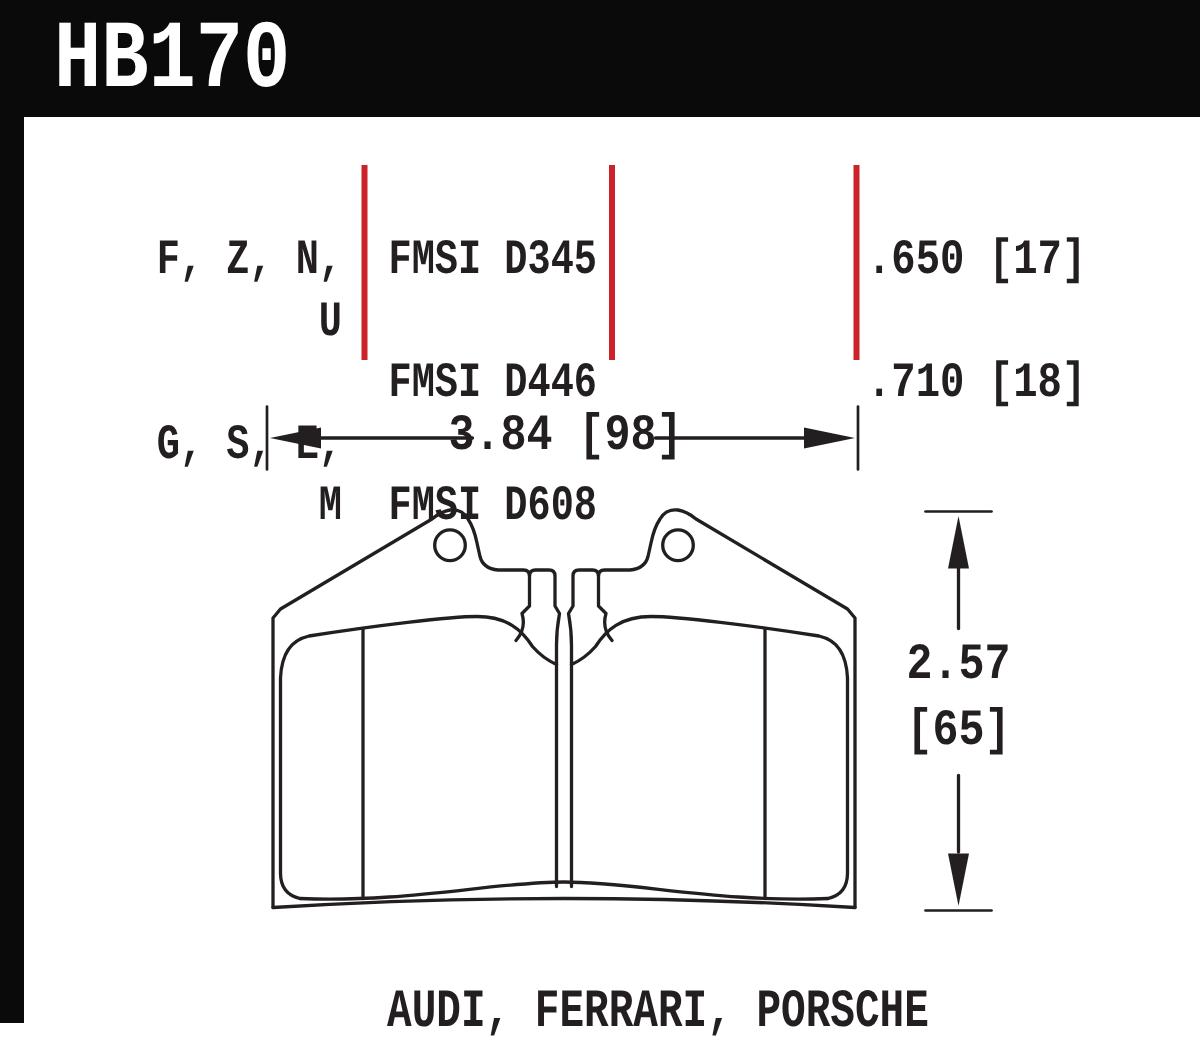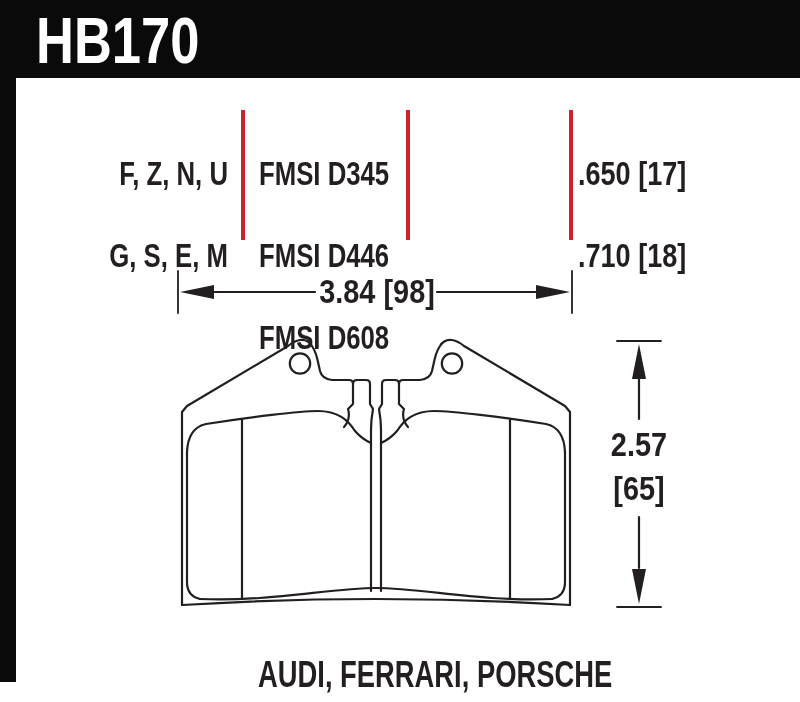--- a/index.html
+++ b/index.html
@@ -1,18 +1,18 @@
 <!DOCTYPE html>
 <html><head>
 <meta charset="utf-8">
 <style>
   html,body{margin:0;padding:0;background:#fff;}
   #canvas{
     position:relative;width:800px;height:702px;background:#fff;overflow:hidden;
-    font-family:Liberation Sans, sans-serif;color:#231f20;
+    font-family:Liberation Mono, monospace;color:#231f20;
   }
   .abs{position:absolute;}
   
   .header-bar{left:0;top:0;width:800px;height:78px;background:#0a0a0a;}
   .left-strip{left:0;top:78px;width:16px;height:604px;background:#0a0a0a;}
   .part-number{
     left:36px;top:8px;font-size:64px;line-height:66px;font-weight:bold;color:#ffffff;
     transform:scaleX(0.82);transform-origin:0 50%;white-space:nowrap;letter-spacing:0px;
   }
   

